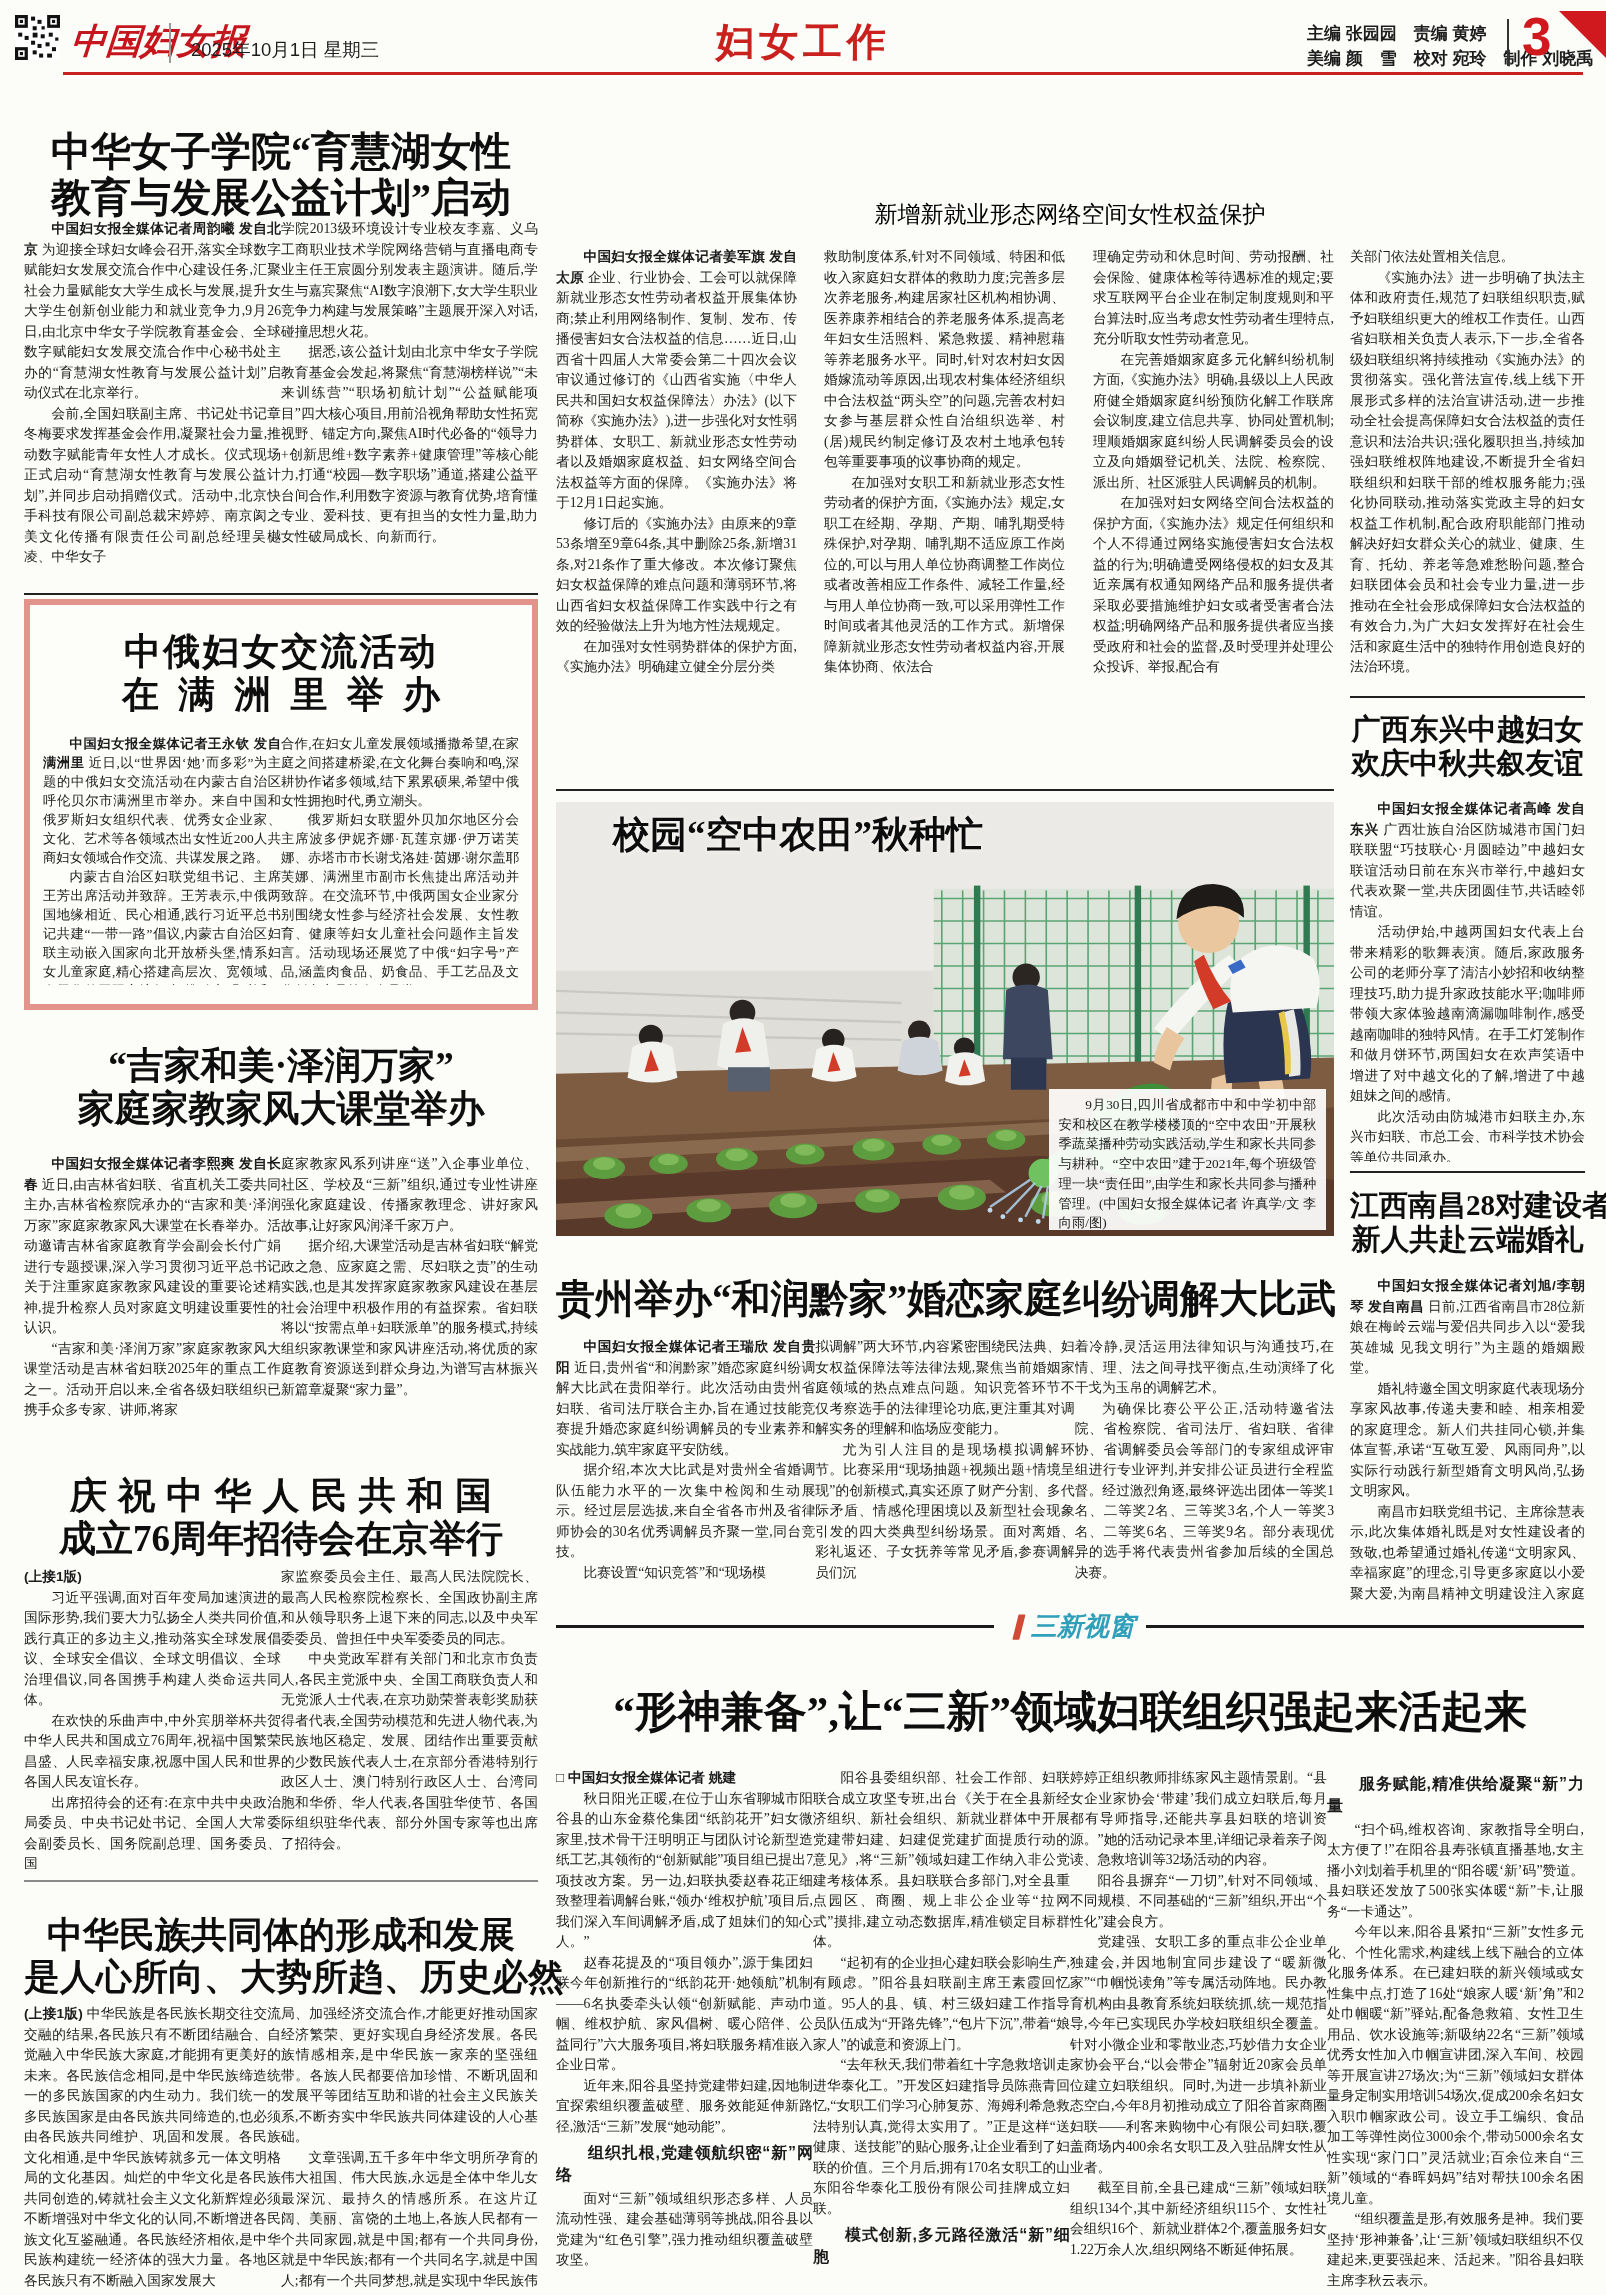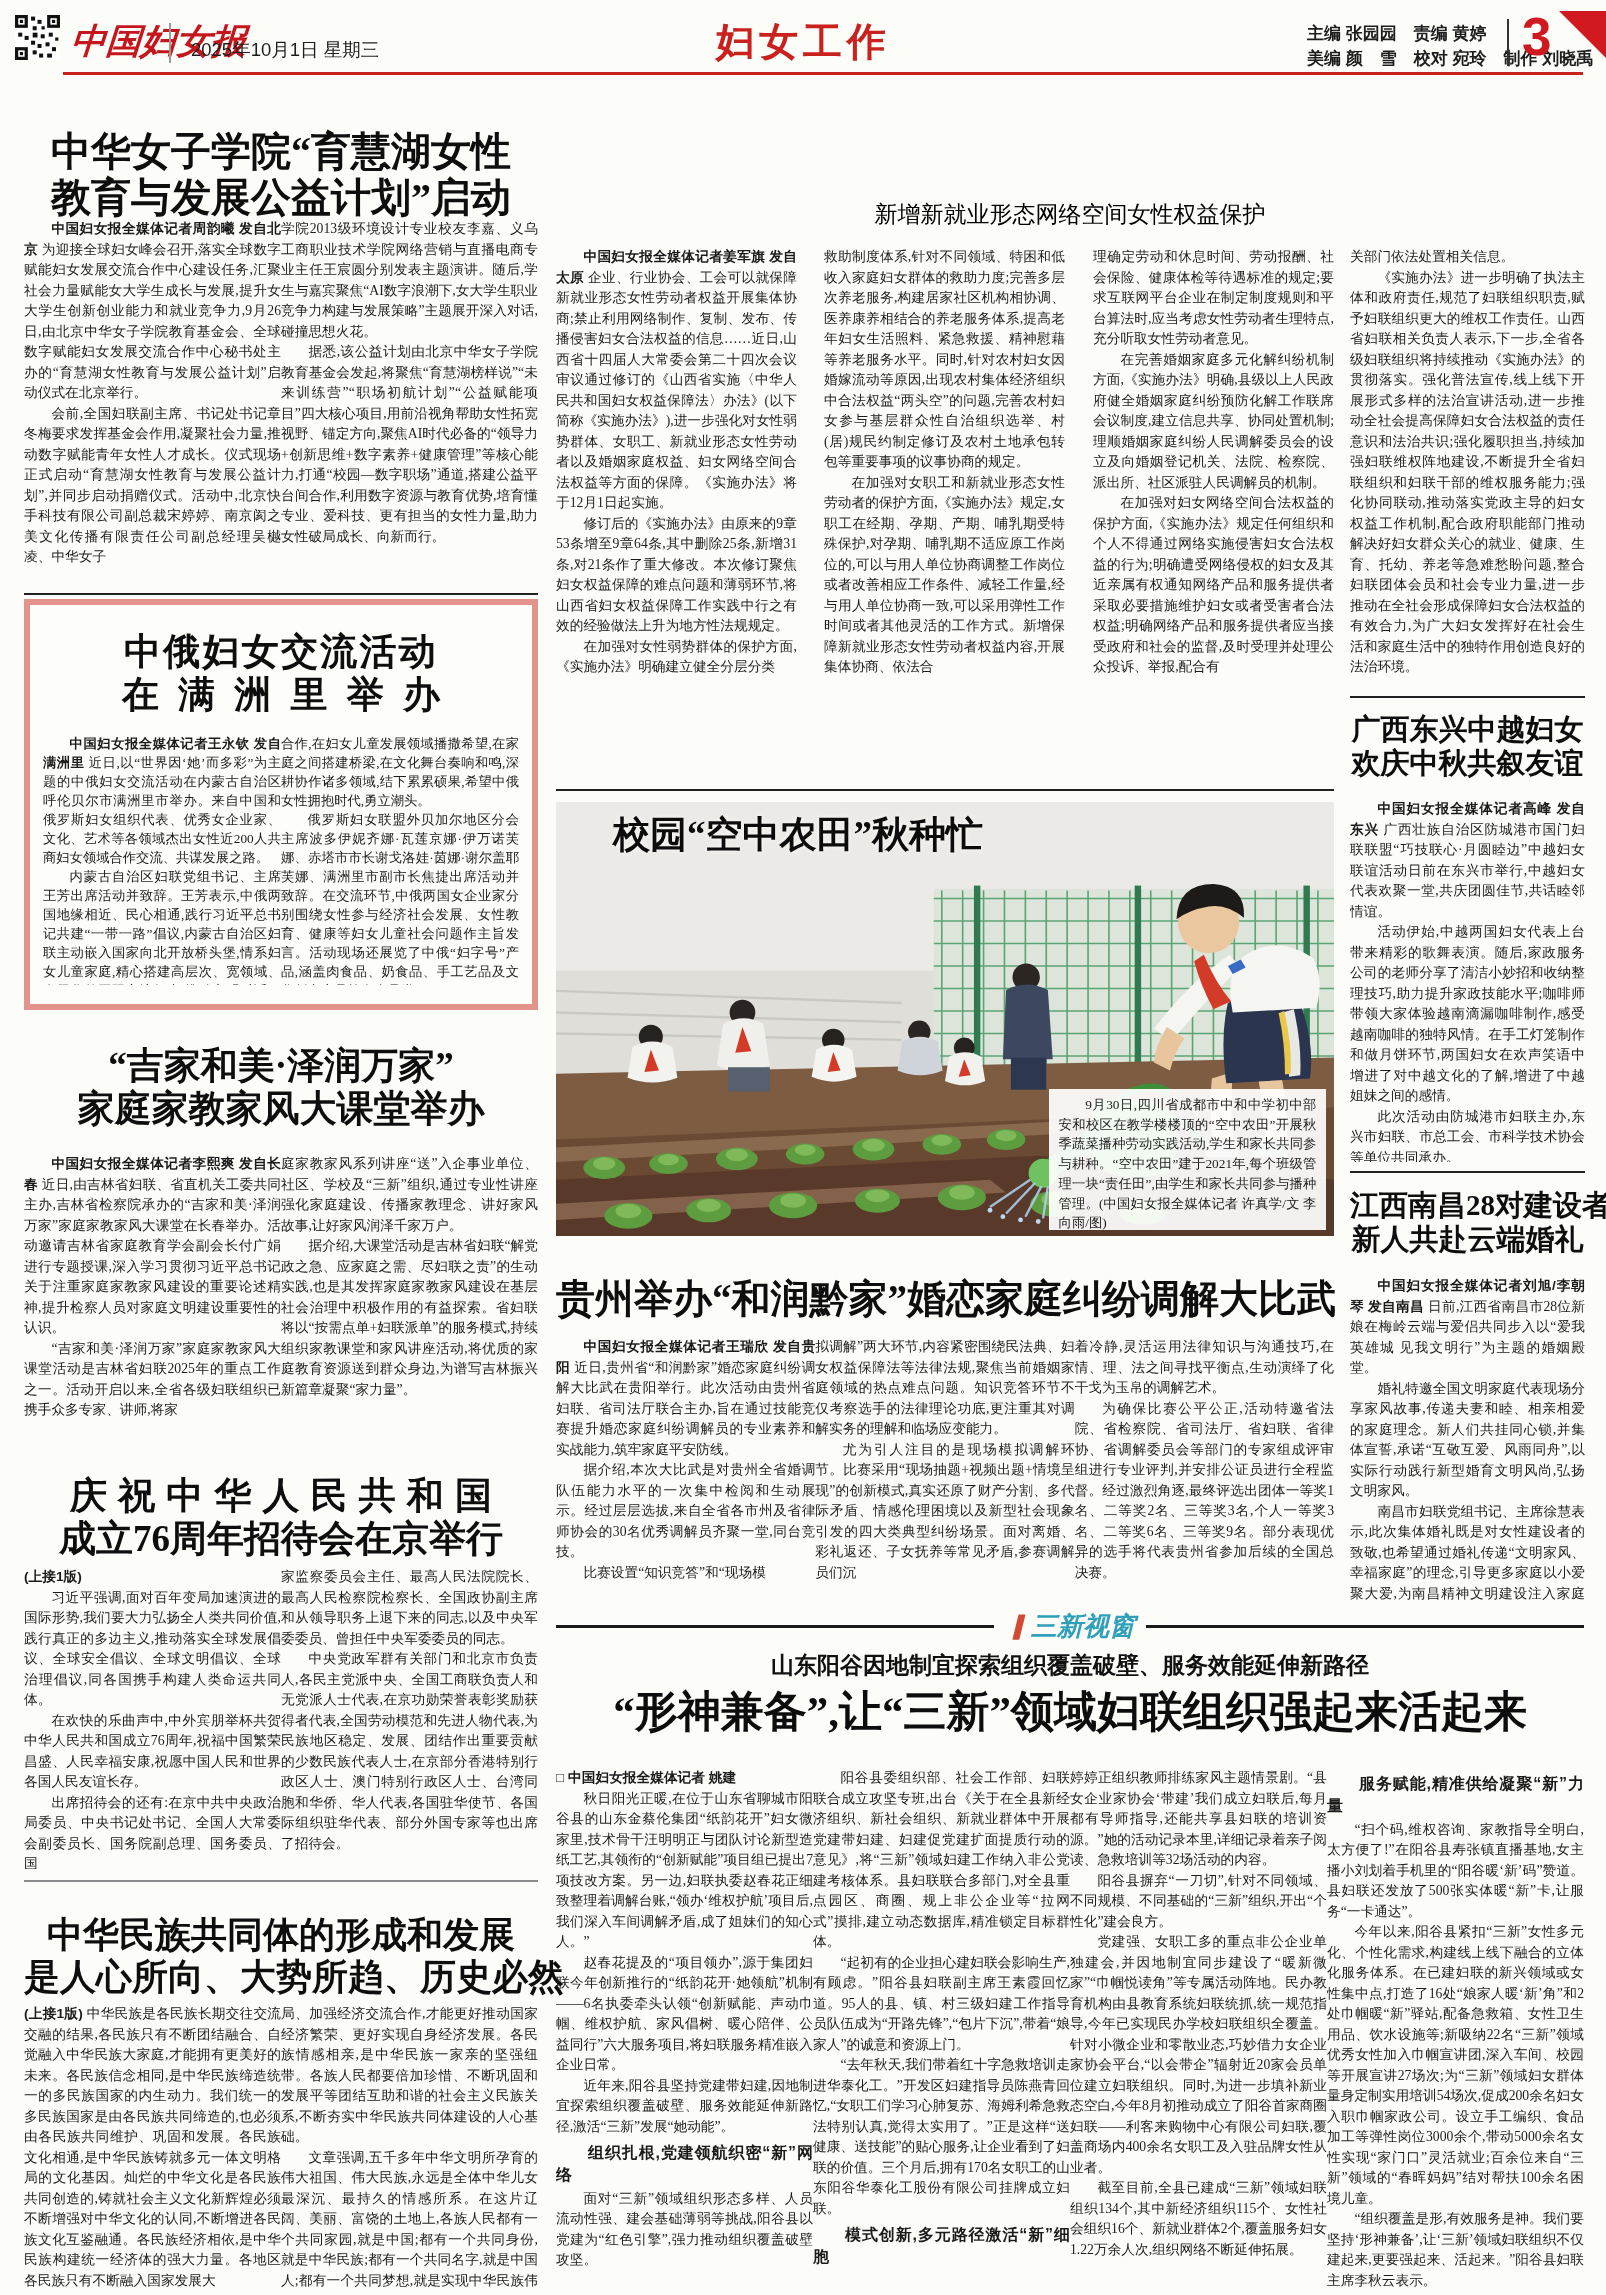--- a/index.html
+++ b/index.html
@@ -395,21 +395,20 @@
       <p><b class="lead">中国妇女报全媒体记者刘旭/李朝琴 发自南昌 </b>日前,江西省南昌市28位新娘在梅岭云端与爱侣共同步入以“爱我英雄城 见我文明行”为主题的婚姻殿堂。</p>
       <p>婚礼特邀全国文明家庭代表现场分享家风故事,传递夫妻和睦、相亲相爱的家庭理念。新人们共挂同心锁,并集体宣誓,承诺“互敬互爱、风雨同舟”,以实际行动践行新型婚育文明风尚,弘扬文明家风。</p>
       <p>南昌市妇联党组书记、主席徐慧表示,此次集体婚礼既是对女性建设者的致敬,也希望通过婚礼传递“文明家风、幸福家庭”的理念,引导更多家庭以小爱聚大爱,为南昌精神文明建设注入家庭力量。</p>
     </div>
 
   <div class="abs secrule" style="left:556px;top:1609px;width:1028px;">
     <div class="bar"></div>
     <div class="sanxin-logo"><span class="mark">▎</span><span>三新视窗</span></div>
     <div class="bar"></div>
   </div>
-  <div class="abs kicker" style="left:556px;top:1650px;width:1028px;">山东阳谷因地制宜探索组织覆盖破壁、服务效能延伸新路径</div>
   <div class="abs bigserif" style="left:556px;top:1687px;width:1028px;font-size:43px;line-height:1.15;">“形神兼备”,让“三新”领域妇联组织强起来活起来</div>
 
   <div class="abs cols" style="left:556px;top:1768px;width:1028px;height:522px;">
     <div class="col">
         <p class="noindent"><b class="lead">□ 中国妇女报全媒体记者 姚建 </b></p>
         <p>秋日阳光正暖,在位于山东省聊城市阳谷县的山东金蔡伦集团“纸韵花开”妇女微家里,技术骨干汪明明正与团队讨论新型造纸工艺,其领衔的“创新赋能”项目组已提出7项技改方案。另一边,妇联执委赵春花正细致整理着调解台账,“领办‘维权护航’项目后,我们深入车间调解矛盾,成了姐妹们的知心人。”</p>
         <p>赵春花提及的“项目领办”,源于集团妇联今年创新推行的“纸韵花开·她领航”机制——6名执委牵头认领“创新赋能、声动巾帼、维权护航、家风倡树、暖心陪伴、公益同行”六大服务项目,将妇联服务精准嵌入企业日常。</p>
         <p>近年来,阳谷县坚持党建带妇建,因地制宜探索组织覆盖破壁、服务效能延伸新路径,激活“三新”发展“她动能”。</p>
         <p class="colsub">组织扎根,党建领航织密“新”网络</p>
         <p>面对“三新”领域组织形态多样、人员流动性强、建会基础薄弱等挑战,阳谷县以党建为“红色引擎”,强力推动组织覆盖破壁攻坚。</p>

